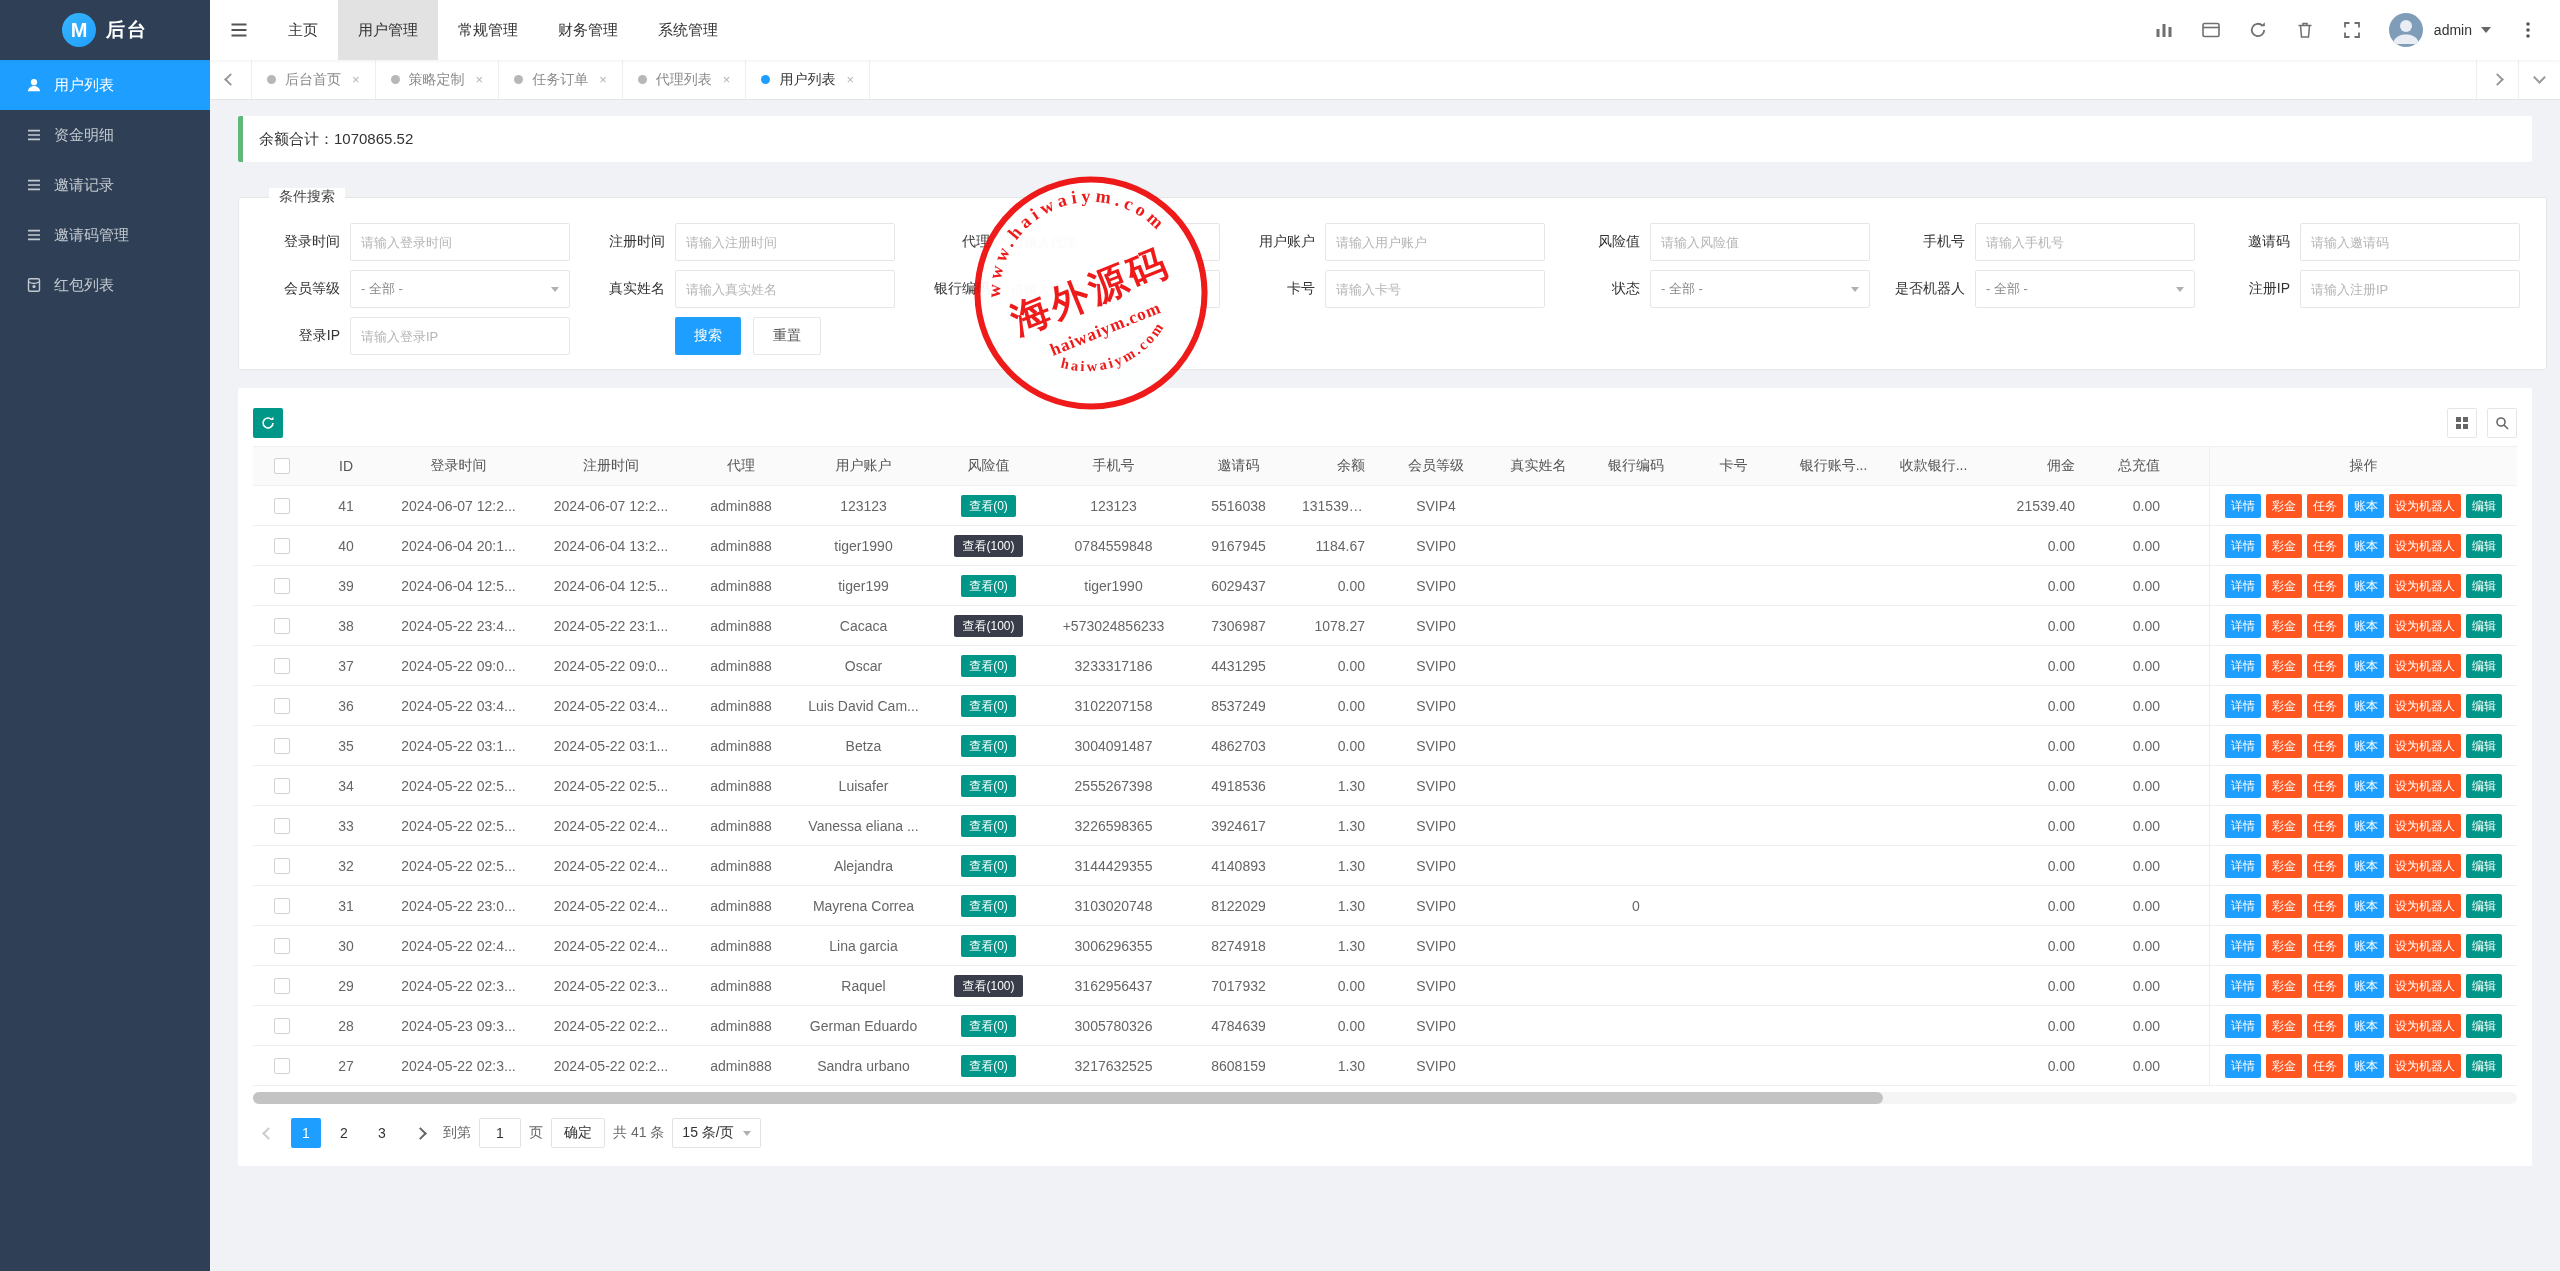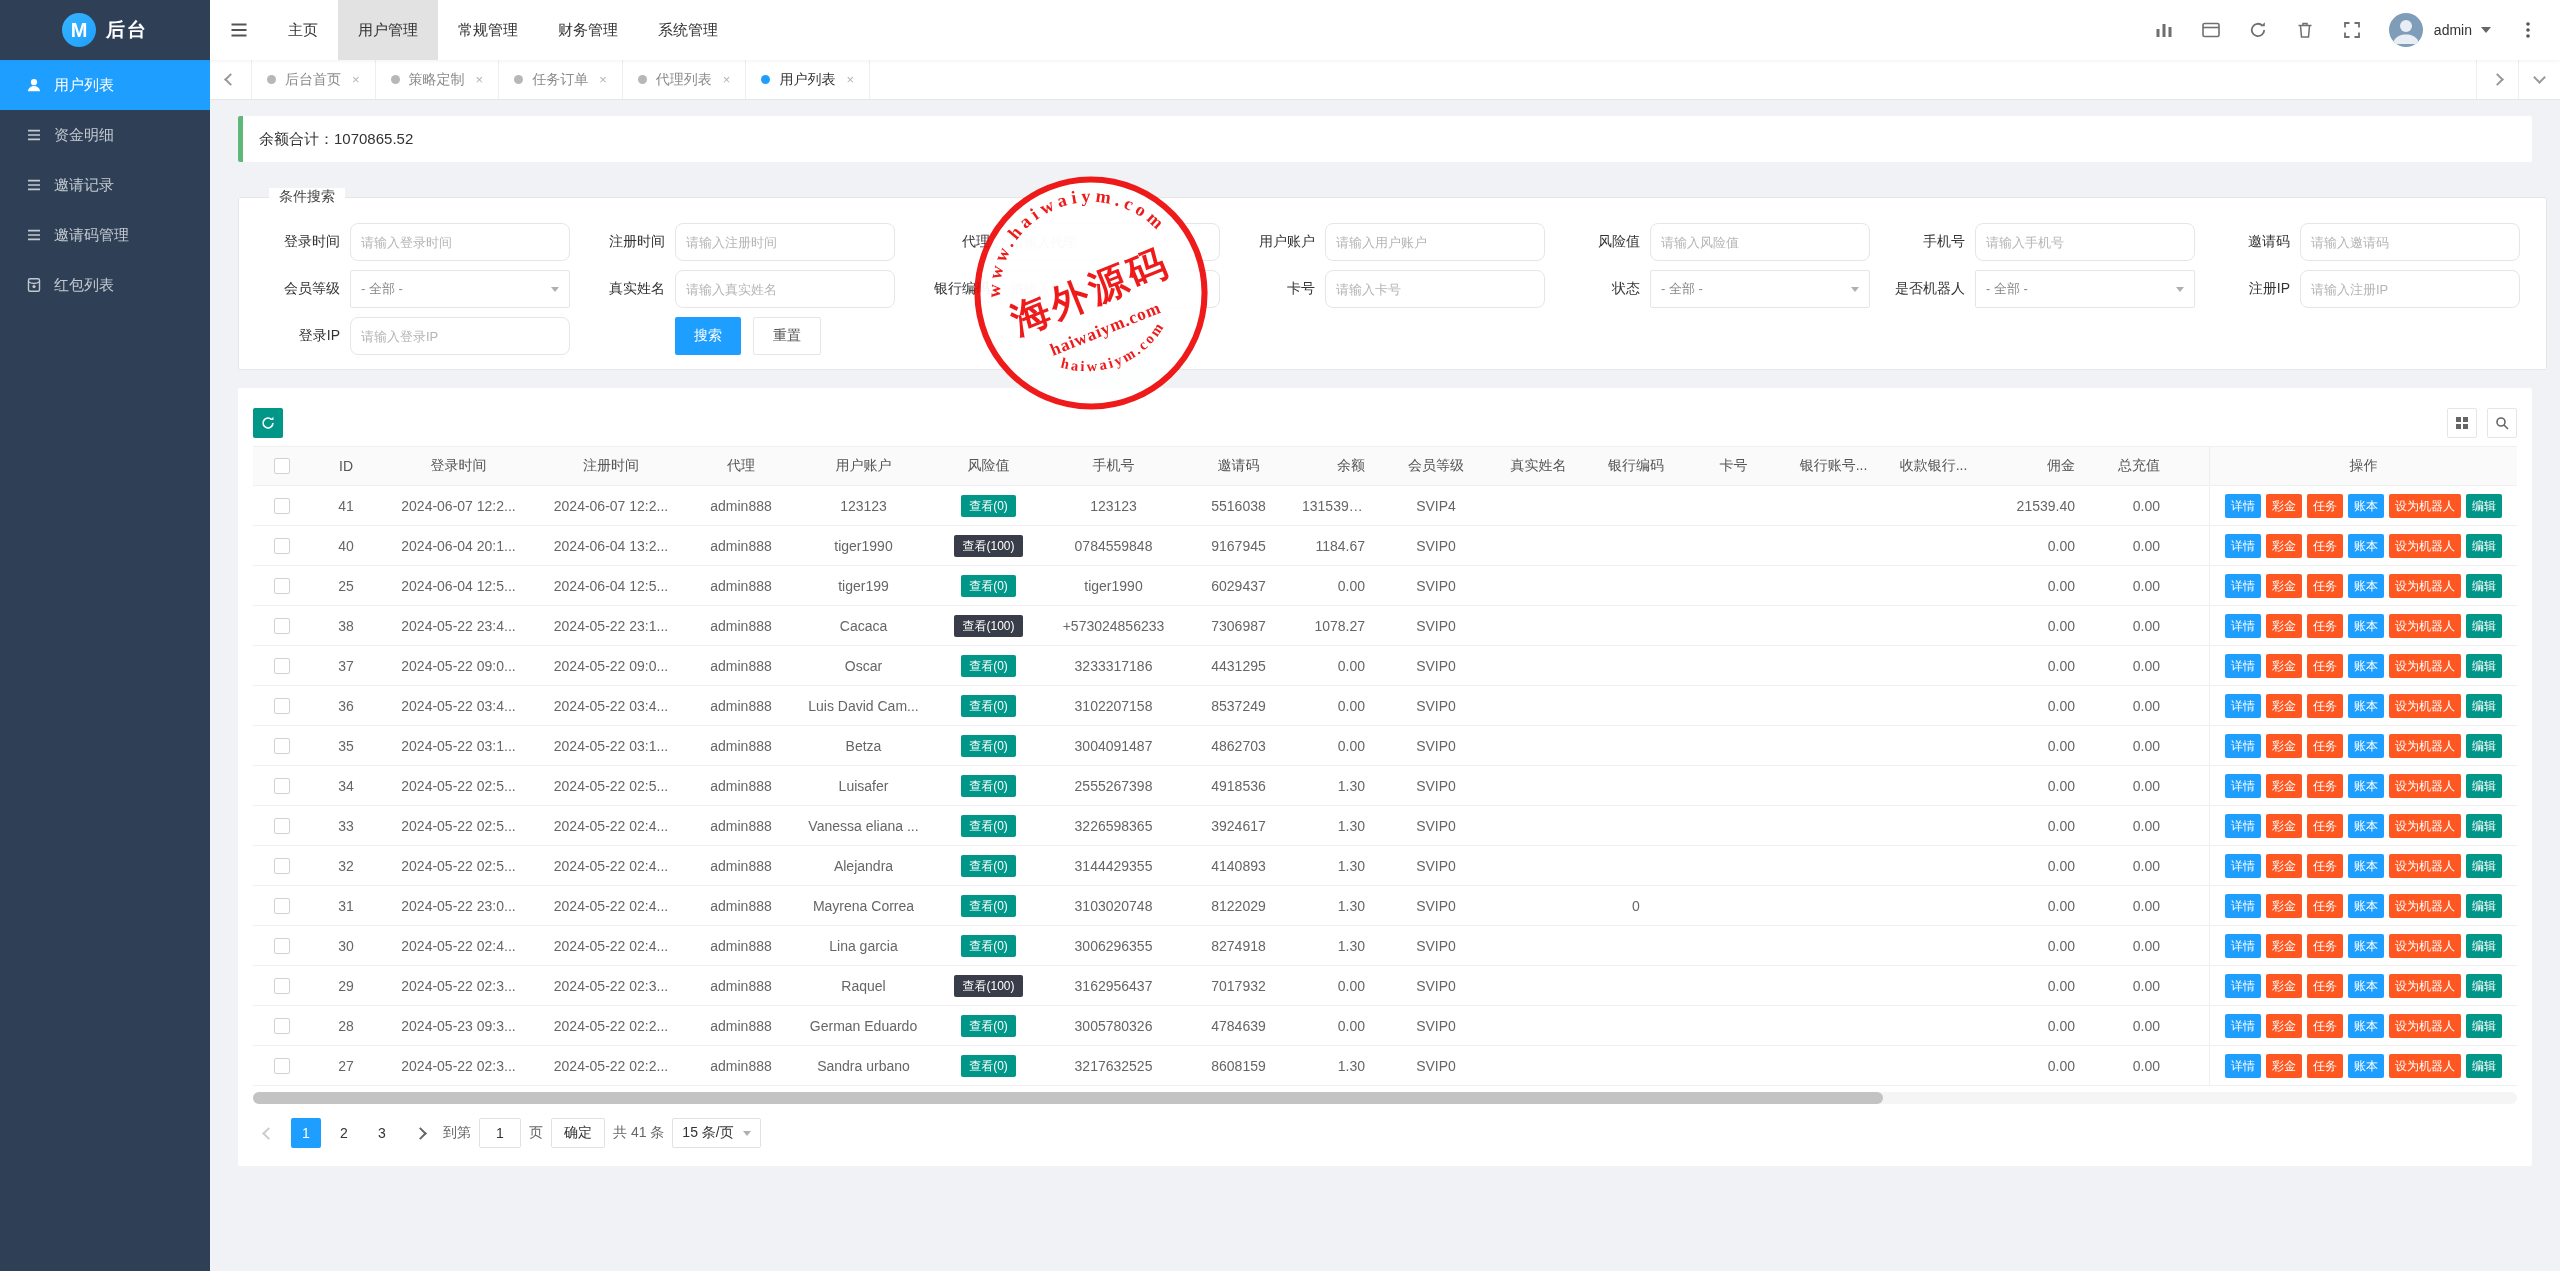--- a/index.html
+++ b/index.html
@@ -47,21 +47,21 @@
 
   
   .content{padding:16px 28px 0}
   .balance-card{background:#fff;height:46px;line-height:46px;border-left:5px solid #5FB878;padding-left:16px;font-size:15px;color:#333;border-radius:2px;margin-bottom:26px}
 
   .search-fieldset{border:1px solid #e6e6e6;border-radius:2px;background:#fff;padding:8px 16px 14px;margin-bottom:18px}
   .search-fieldset legend{font-size:14px;color:#444;padding:0 10px;margin-left:14px;background:#fff}
   .sf-row{display:flex;align-items:center;margin-top:9px}
   .sf-group{display:flex;align-items:center;width:325px;flex-shrink:0}
   .sf-label{width:95px;text-align:right;padding-right:10px;font-size:14px;color:#333;flex-shrink:0;white-space:nowrap}
-  .sf-input{width:220px;height:38px;border:1px solid #e6e6e6;border-radius:8px;padding:0 10px;font-size:13px;color:#666;background:#fff;outline:none}
+  .sf-input{width:220px;height:38px;border:1px solid #e6e6e6;border-radius:2px;padding:0 10px;font-size:13px;color:#666;background:#fff;outline:none}
   .sf-input::placeholder{color:#b5b5b5}
   .sf-select{width:220px;height:38px;border:1px solid #e6e6e6;border-radius:2px;padding:0 10px;display:flex;align-items:center;justify-content:space-between;color:#888;font-size:13px;background:#fff;cursor:pointer}
   .sel-caret{width:0;height:0;border-left:4px solid transparent;border-right:4px solid transparent;border-top:5px solid #b0b0b0}
   .btn{height:38px;border-radius:2px;font-size:14px;cursor:pointer;border:none;white-space:nowrap}
   .btn-search{background:#1E9FFF;color:#fff;padding:0 19px;margin-left:95px}
   .btn-reset{background:#fff;border:1px solid #e6e6e6;color:#555;padding:0 19px;margin-left:12px}
 
   
   .table-card{background:#fff;border-radius:2px;padding:12px 15px 0}
   .table-toolbar{height:46px;display:flex;align-items:center}
@@ -442,21 +442,21 @@
                   <button class="op op-2">任务</button>
                   <button class="op op-3">账本</button>
                   <button class="op op-4">设为机器人</button>
                   <button class="op op-5">编辑</button>
                 </div>
               </div>
               <div class="dt-row">
                 <div class="cb-cell">
                   <span class="checkbox"></span>
                 </div>
-                <div class="dt-cell" style="width:70px">25</div>
+                <div class="dt-cell" style="width:70px">39</div>
                 <div class="dt-cell" style="width:155px">2024-06-04 12:5...</div>
                 <div class="dt-cell" style="width:150px">2024-06-04 12:5...</div>
                 <div class="dt-cell" style="width:110px">admin888</div>
                 <div class="dt-cell" style="width:135px">tiger199</div>
                 <div class="dt-cell" style="width:115px"><span class="risk risk-0">查看(0)</span></div>
                 <div class="dt-cell" style="width:135px">tiger1990</div>
                 <div class="dt-cell" style="width:115px">6029437</div>
                 <div class="dt-cell right" style="width:85px">0.00</div>
                 <div class="dt-cell" style="width:110px">SVIP0</div>
                 <div class="dt-cell" style="width:95px"></div>

